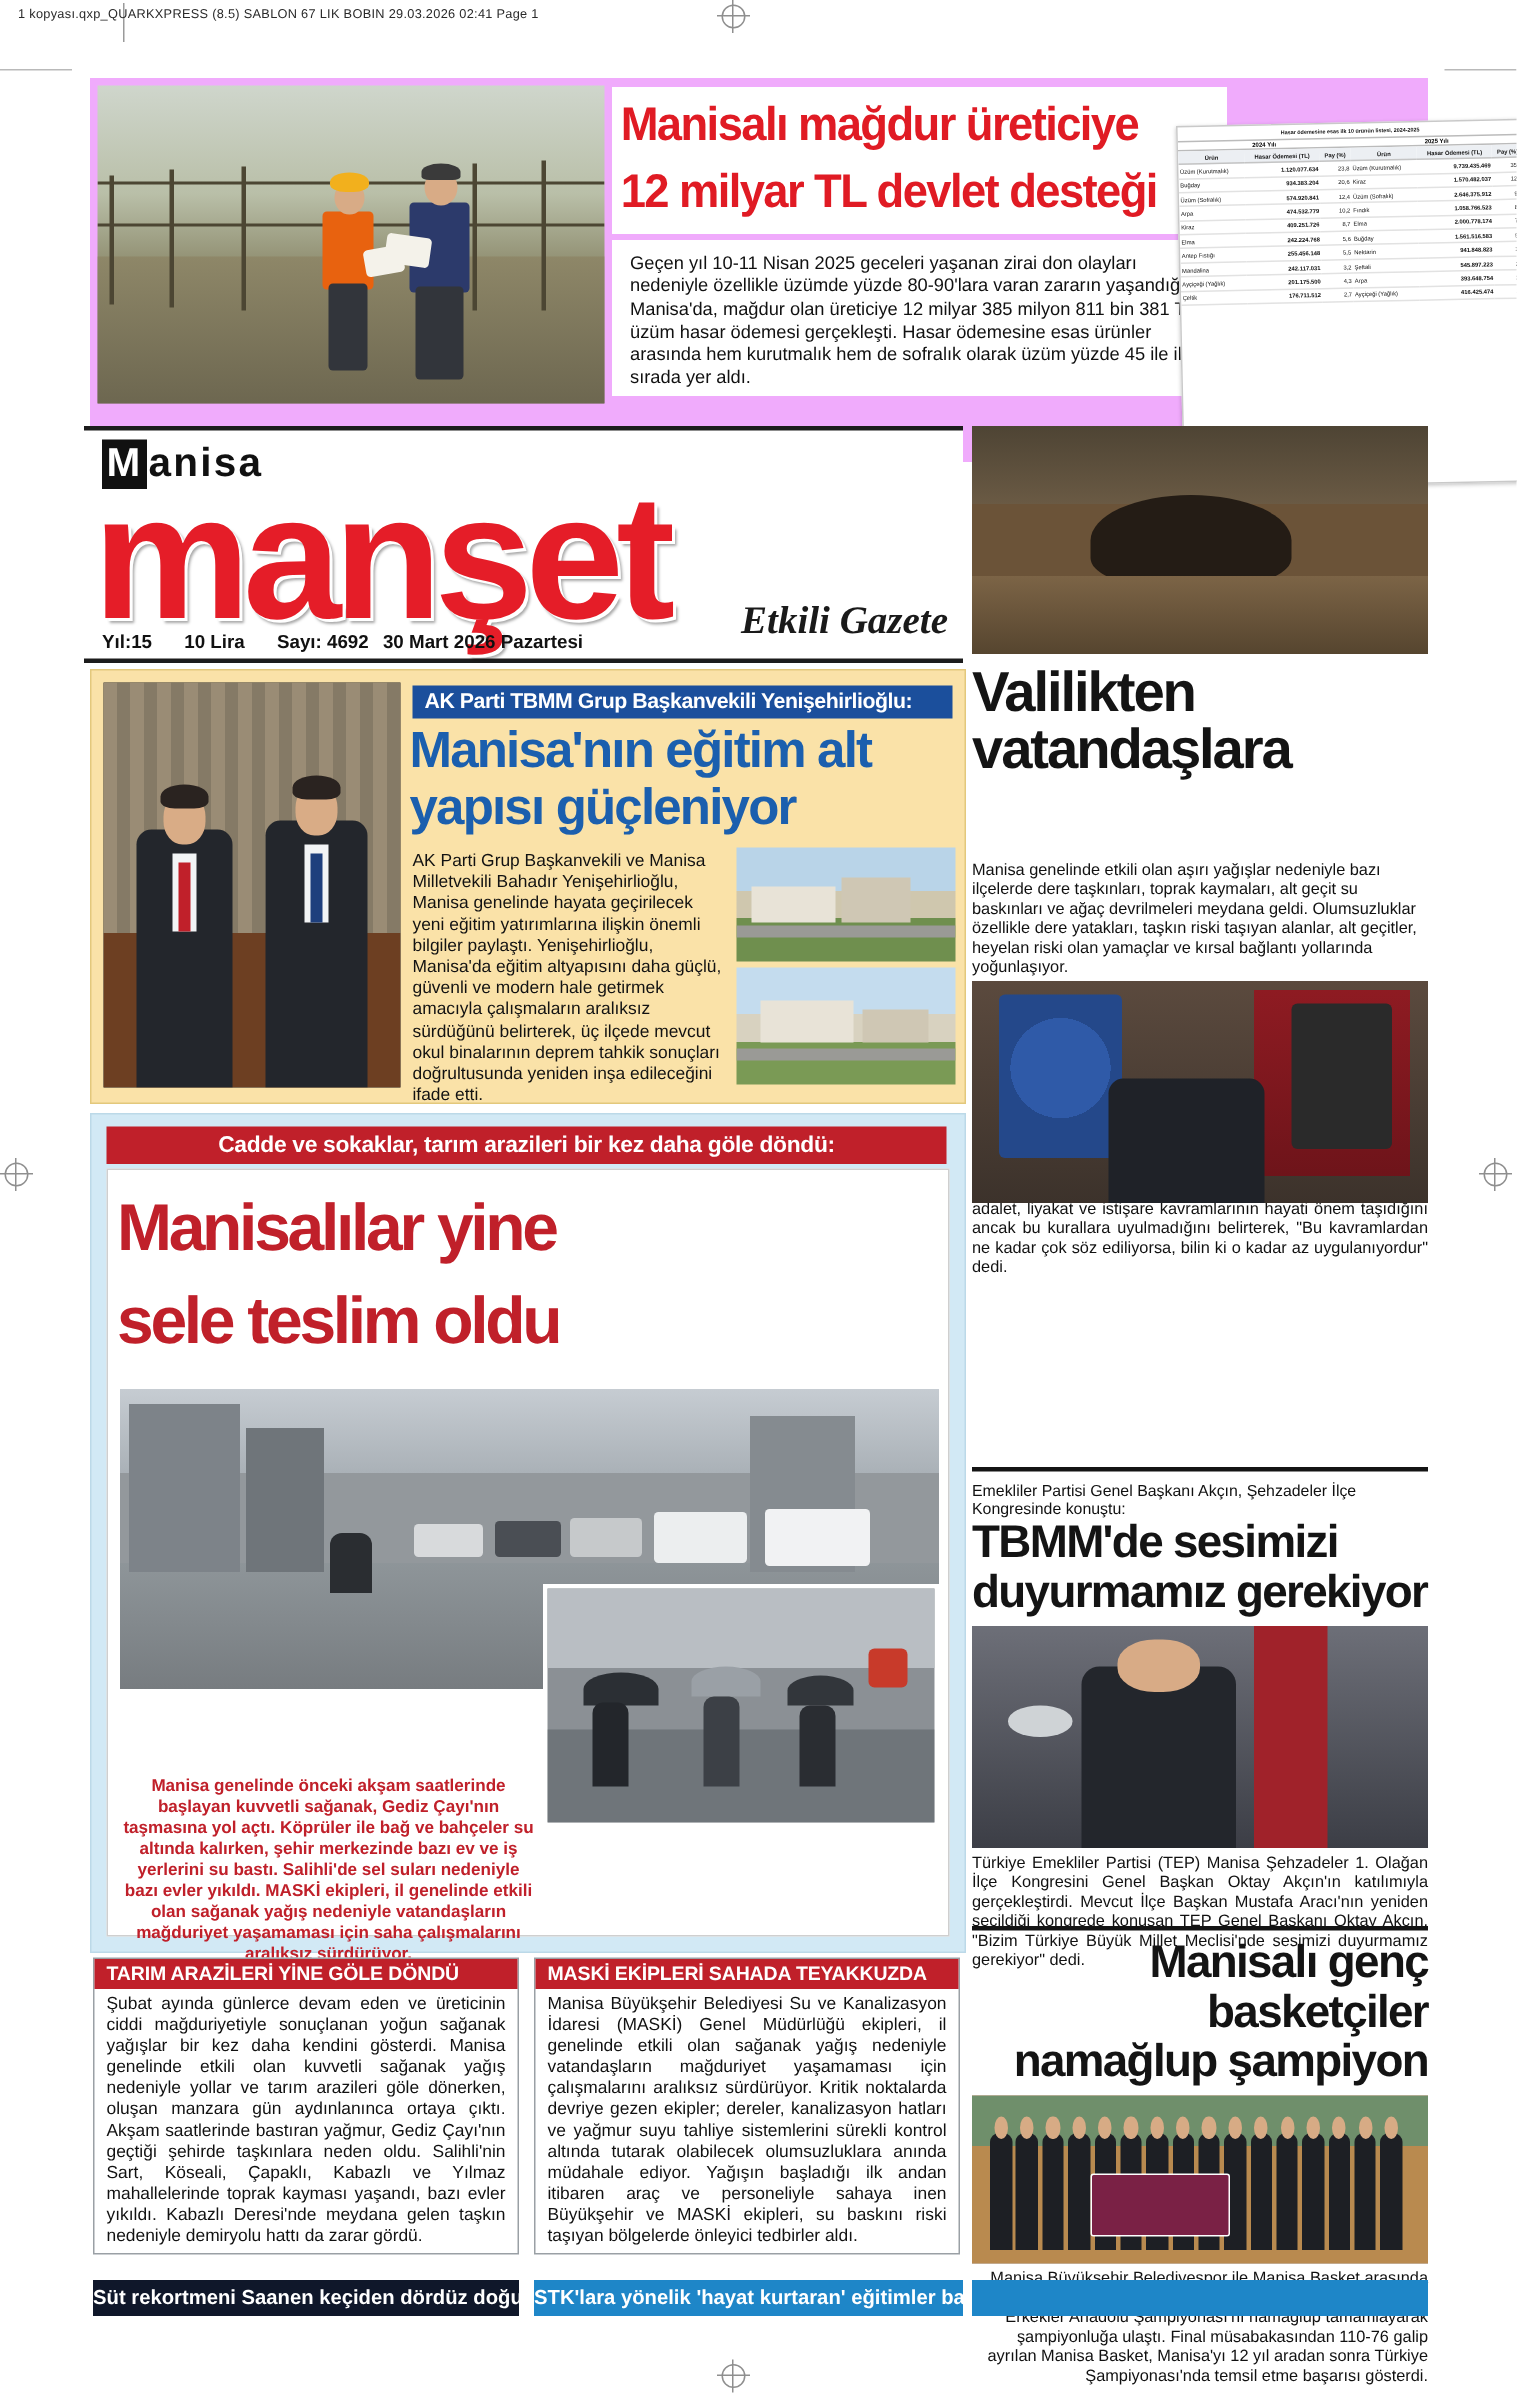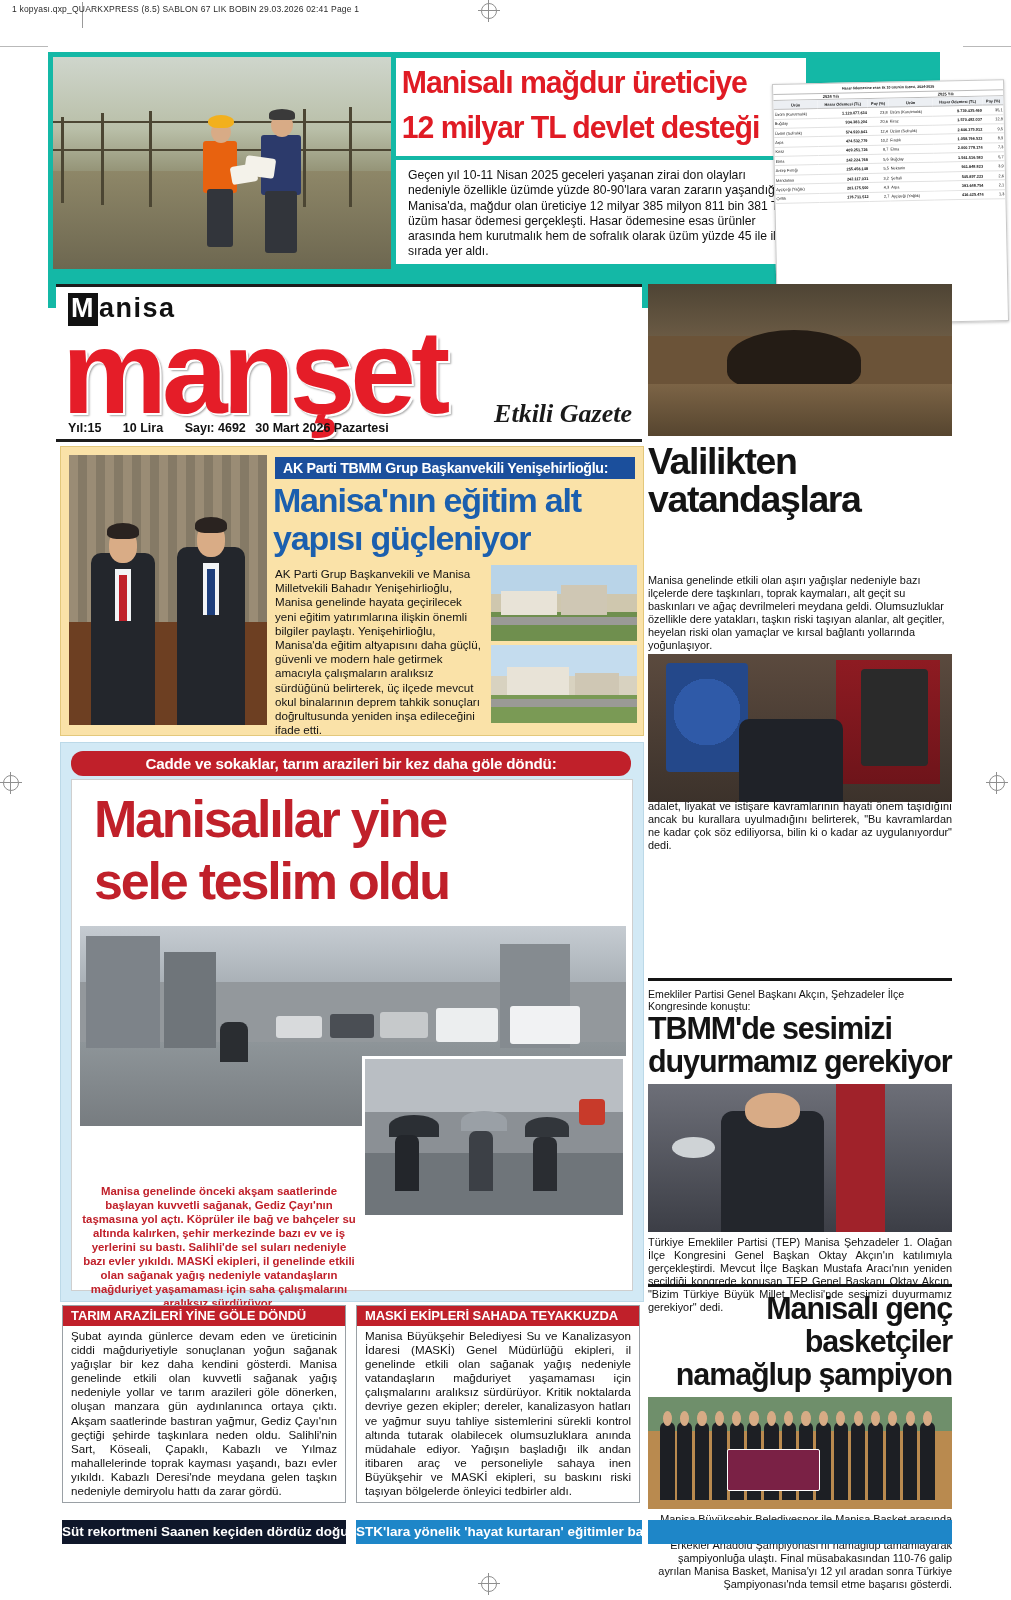--- a/index.html
+++ b/index.html
@@ -15,21 +15,21 @@
   .reg{position:absolute;width:14px;height:14px;border:1px solid #8f8f8f;border-radius:50%;}
   .reg:before,.reg:after{content:"";position:absolute;background:#8f8f8f;}
   .reg:before{left:6px;top:-4px;width:1px;height:22px;}
   .reg:after{top:6px;left:-4px;height:1px;width:22px;}
   .reg.top{left:481px;top:3px;}
   .reg.bottom{left:481px;top:1576px;}
   .reg.left{left:3px;top:775px;}
   .reg.right{left:989px;top:775px;}
 
   
-  .promo{position:absolute;left:48px;top:52px;width:892px;height:256px;background:#14b8a6;}
+  .promo{position:absolute;left:60px;top:52px;width:892px;height:256px;background:#f0abfc;}
   .promo-photo{position:absolute;left:5px;top:5px;width:338px;height:212px;overflow:hidden;background:linear-gradient(180deg,#cfd6cc 0%,#b9bfa8 34%,#8d8b6d 58%,#6f6a4f 100%);}
   .vine{position:absolute;background:#4c4633;}
   .soil{position:absolute;left:0;bottom:0;width:100%;height:46%;background:linear-gradient(180deg,#8e8768 0%,#6d6750 100%);}
   .worker{position:absolute;border-radius:3px;}
   .w-orange{background:#e8620f;}
   .w-blue{background:#2c3a6b;}
   .w-dark{background:#32353b;}
   .w-head{border-radius:50%;background:#d8ab86;}
   .w-helmet{border-radius:50% 50% 40% 40%;background:#f2b01d;}
   .w-paper{background:#f4f2ea;}
@@ -78,23 +78,23 @@
   .akp-head span{display:block;}
   .akp-body{position:absolute;left:214px;top:120px;width:206px;font-size:11.6px;line-height:14.2px;color:#121212;}
   .akp-photo2{position:absolute;left:430px;top:118px;width:146px;height:76px;background:linear-gradient(180deg,#b9d4e8 0 38%,#cfc7ae 38% 62%,#6f8f4e 62% 100%);overflow:hidden;}
   .akp-photo3{position:absolute;left:430px;top:198px;width:146px;height:78px;background:linear-gradient(180deg,#c4dcee 0 40%,#d8d2c0 40% 64%,#7a9a55 64% 100%);overflow:hidden;}
   .bldg{position:absolute;background:#e8e3d7;}
   .bldg.d{background:#cfc7b4;}
   .road{position:absolute;background:#9a9a96;}
 
   
   .flood{position:absolute;left:60px;top:742px;width:582px;height:558px;background:#d2e9f5;border:1px solid #bcd9e8;}
-  .flood-kicker{position:absolute;left:10px;top:8px;width:560px;height:25px;background:#c0202a;color:#fff;font-size:15.2px;font-weight:bold;line-height:25px;text-align:center;letter-spacing:-.2px;white-space:nowrap;border-radius:12px;}
+  .flood-kicker{position:absolute;left:10px;top:8px;width:560px;height:25px;background:#c0202a;color:#fff;font-size:15.2px;font-weight:bold;line-height:25px;text-align:center;letter-spacing:-.2px;white-space:nowrap;}
   .flood-inner{position:absolute;left:10px;top:36px;width:562px;height:512px;background:#fff;border:1px solid #cfcfcf;box-sizing:border-box;}
-  .flood-head{position:absolute;left:16px;top:0;width:562px;color:#c0202a;font-weight:bold;font-size:52px;line-height:62px;letter-spacing:-2.2px;padding:8px 0 0 6px;box-sizing:border-box;font-family:"Liberation Sans Narrow","Liberation Sans",sans-serif;}
+  .flood-head{position:absolute;left:0;top:0;width:562px;color:#c0202a;font-weight:bold;font-size:44px;line-height:62px;letter-spacing:-2.2px;padding:8px 0 0 6px;box-sizing:border-box;font-family:"Liberation Sans Narrow","Liberation Sans",sans-serif;}
   .flood-head span{display:block;}
   .flood-photo{position:absolute;left:8px;top:146px;width:546px;height:200px;overflow:hidden;background:#93989c;}
   .fp-sky{position:absolute;left:0;top:0;width:100%;height:28%;background:linear-gradient(180deg,#c6ccd2 0%,#aab1b7 100%);}
   .fp-road{position:absolute;left:0;bottom:0;width:100%;height:42%;background:linear-gradient(180deg,#8e9599 0%,#777c80 100%);}
   .fp-bld{position:absolute;background:#7d8389;}
   .car{position:absolute;border-radius:3px;}
   .flood-photo2{position:absolute;left:290px;top:276px;width:264px;height:162px;overflow:hidden;border:3px solid #fff;box-sizing:border-box;background:#8b9095;}
   .fp2-sky{position:absolute;left:0;top:0;width:100%;height:34%;background:#b9bec3;}
   .fp2-g{position:absolute;left:0;bottom:0;width:100%;height:40%;background:#6f757a;}
   .umb{position:absolute;border-radius:50% 50% 0 0;}

